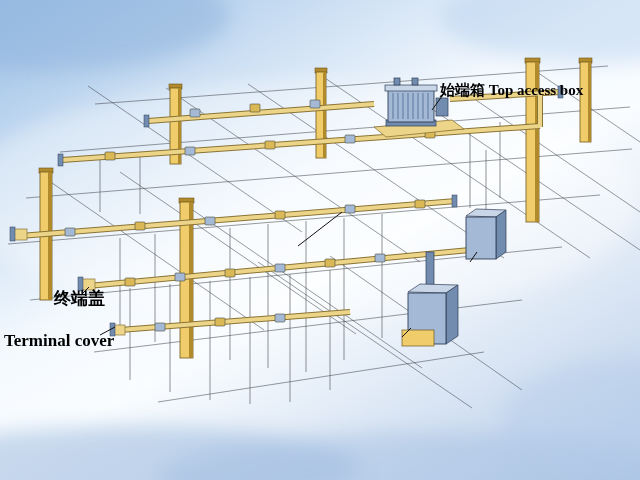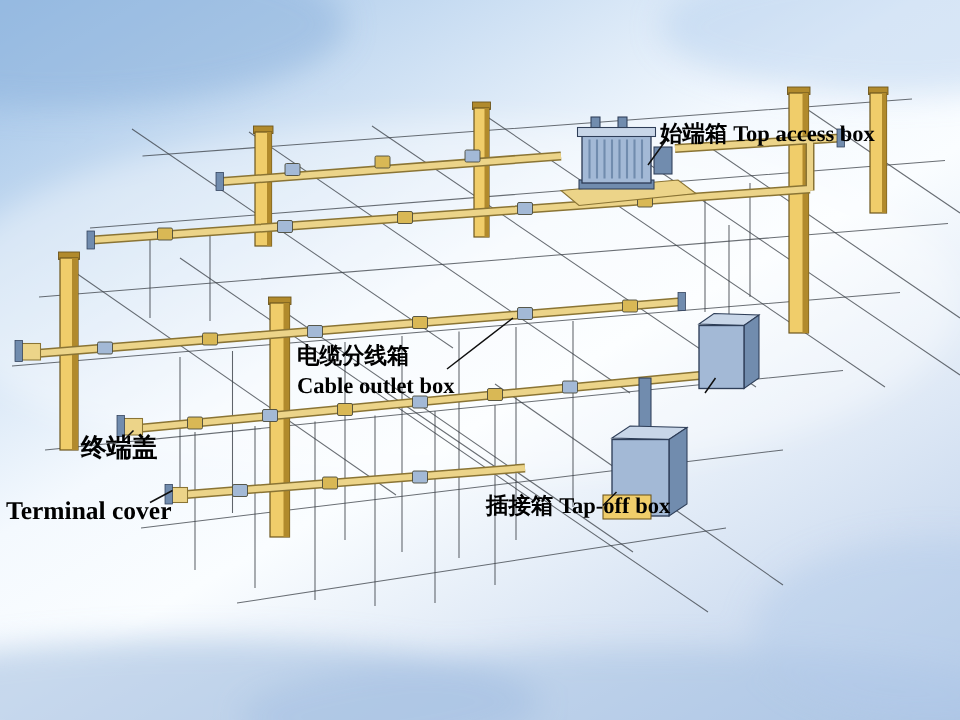--- a/index.html
+++ b/index.html
@@ -187,30 +187,22 @@
       M402,337 L411,328
       M82,294 L89,287
       M100,335 L115,327"></path>
   </svg>
 
   <div class="lbl" style="left:440px;top:80px">
     <span>始端箱</span>
     <span>Top access box</span>
   </div>
 
-  <div class="lbl" style="left:198px;top:228px">
-    <div>电缆分线箱</div>
-    <div>Cable outlet box</div>
-  </div>
-
-
-  <div class="lbl" style="left:324px;top:328px">
-    <span>插接箱</span>
-    <span>Tap-off box</span>
-  </div>
+
+
 
   <div class="lbl lbl-lg" style="left:54px;top:288px">
     <span>终端盖</span>
   </div>
 
   <div class="lbl lbl-lg" style="left:4px;top:330px">
     <span>Terminal cover</span>
   </div>
 
 </div>

